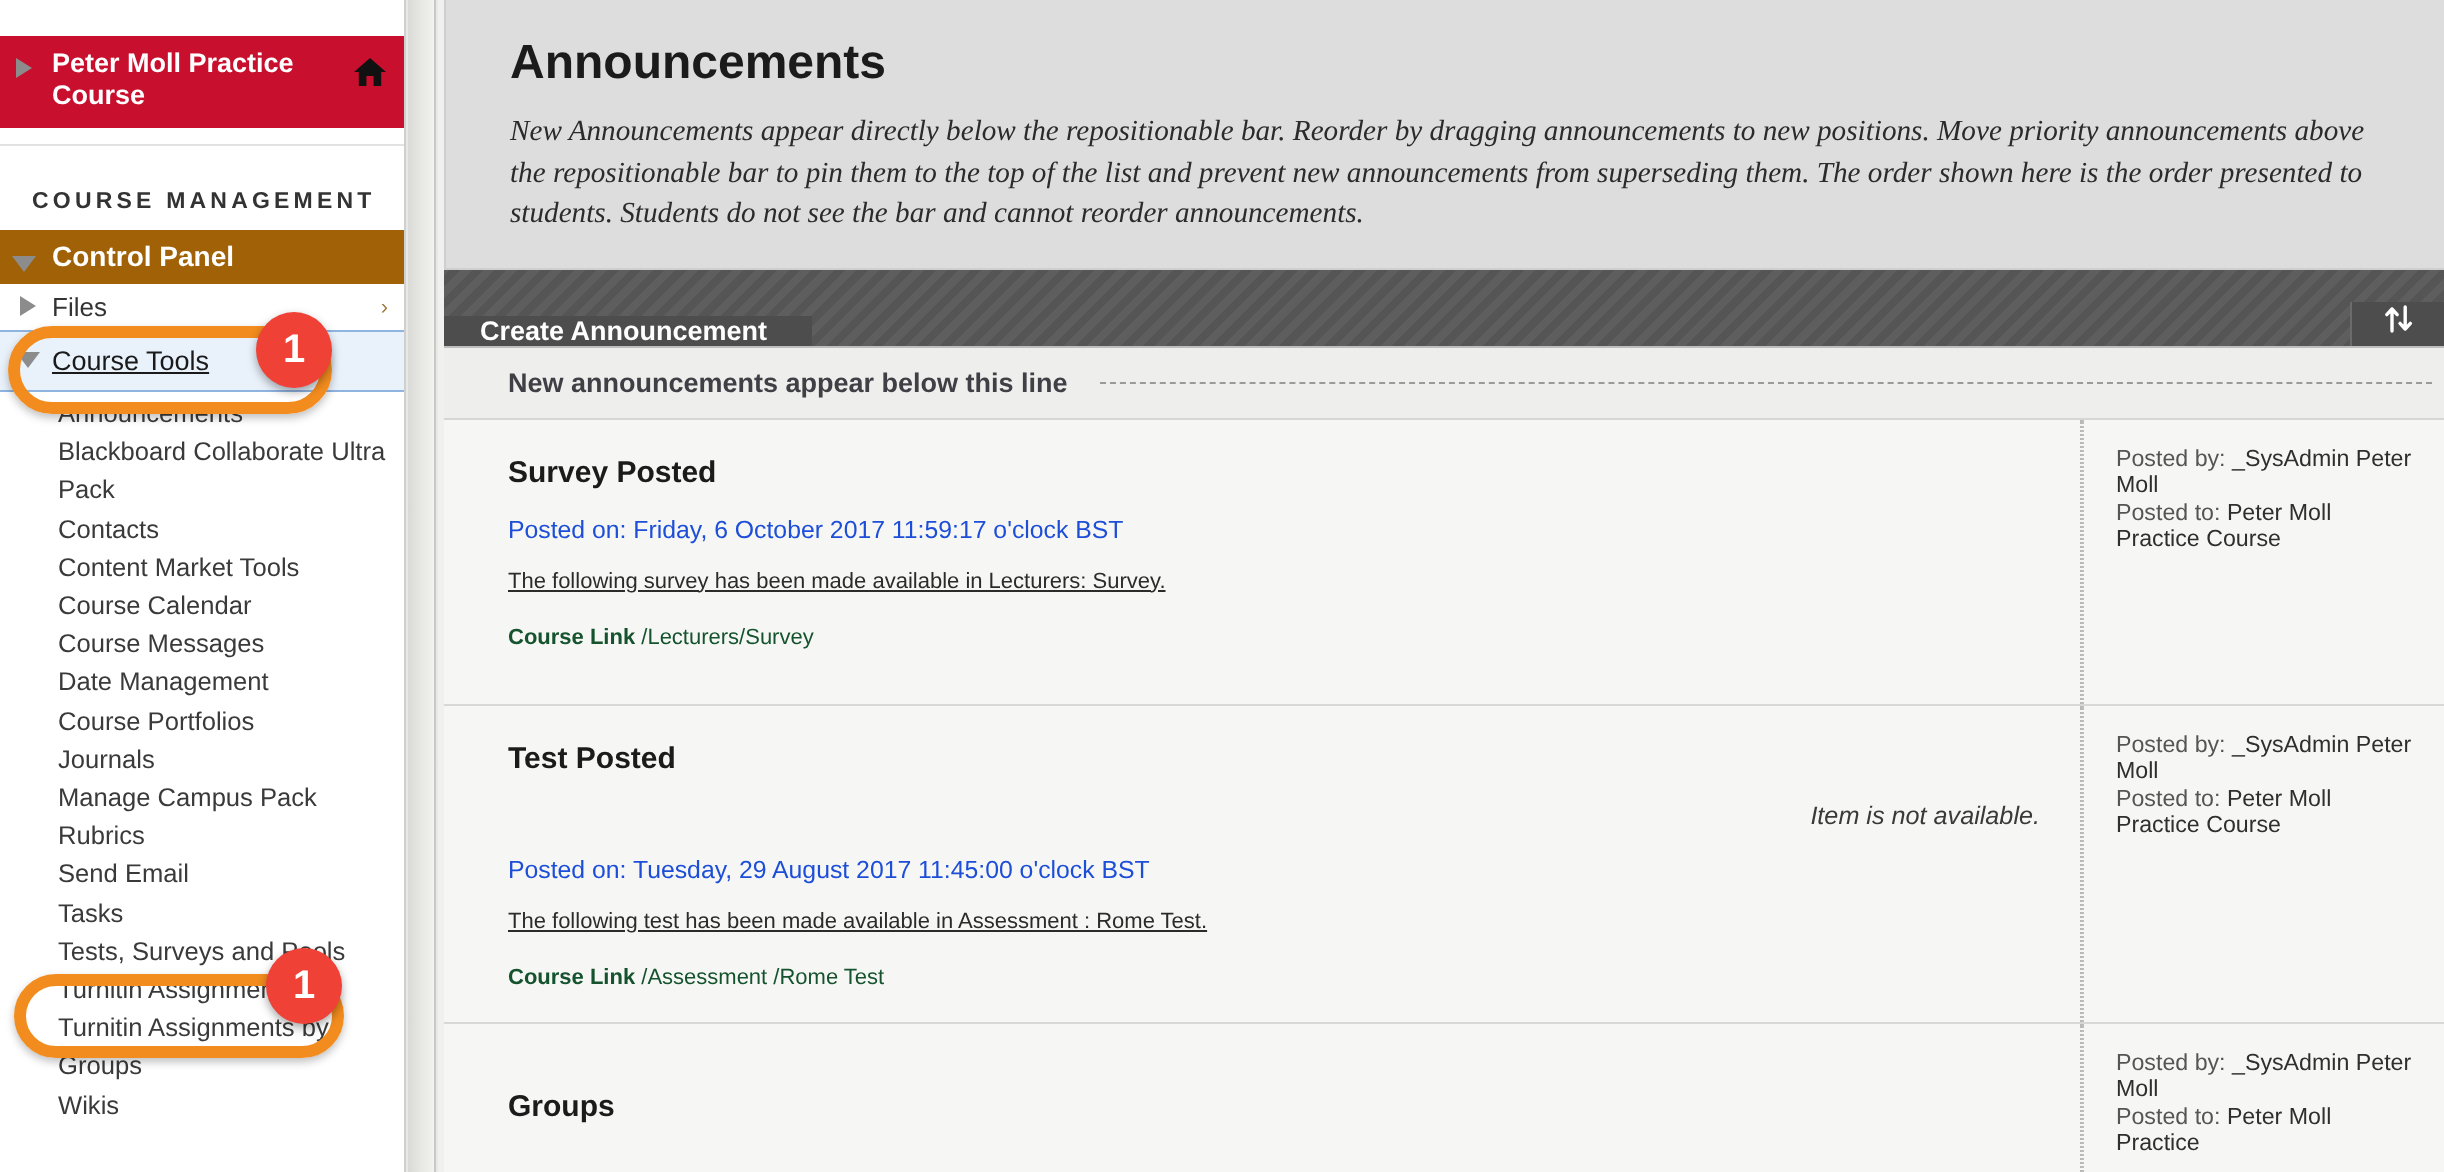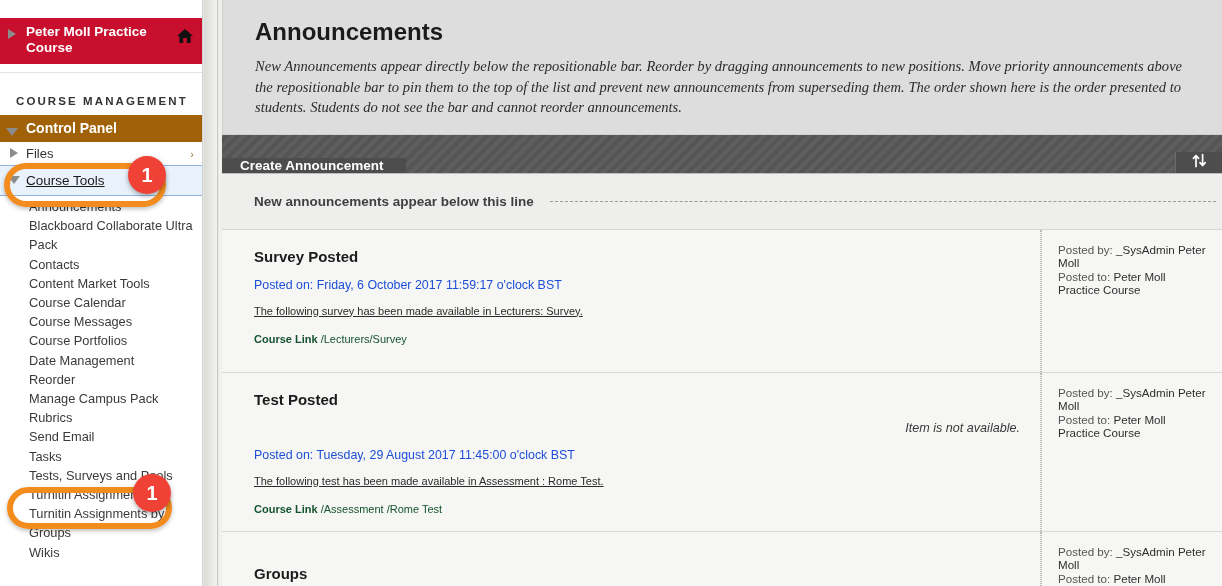--- a/index.html
+++ b/index.html
@@ -212,21 +212,21 @@
     align-items: center;
     justify-content: center;
     cursor: pointer;
     border-left: 1px solid #6b6b6b;
   }
 
   .divider-row {
     position: relative;
     margin-left: 3px;
     background: #eeeeec;
-    height: 56px;
+    height: 36px;
     display: flex;
     align-items: center;
     padding-left: 32px;
     border-bottom: 1px solid #d6d6d4;
   }
   .divider-label {
     font-size: 13.5px;
     font-weight: bold;
     color: #3f3f45;
     white-space: nowrap;
@@ -331,23 +331,23 @@
     </div>
 
     <div class="tools-list">
       <div class="tool-item">Announcements</div>
       <div class="tool-item">Blackboard Collaborate Ultra</div>
       <div class="tool-item">Pack</div>
       <div class="tool-item">Contacts</div>
       <div class="tool-item">Content Market Tools</div>
       <div class="tool-item">Course Calendar</div>
       <div class="tool-item">Course Messages</div>
+      <div class="tool-item">Date Management</div>
       <div class="tool-item">Course Portfolios</div>
-      <div class="tool-item">Date Management</div>
-      <div class="tool-item">Reorder</div>
+      <div class="tool-item">Journals</div>
       <div class="tool-item">Manage Campus Pack</div>
       <div class="tool-item">Rubrics</div>
       <div class="tool-item">Send Email</div>
       <div class="tool-item">Tasks</div>
       <div class="tool-item">Tests, Surveys and Pools</div>
       <div class="tool-item">Turnitin Assignments</div>
       <div class="tool-item">Turnitin Assignments by Groups</div>
       <div class="tool-item">Wikis</div>
     </div>
   </div>

